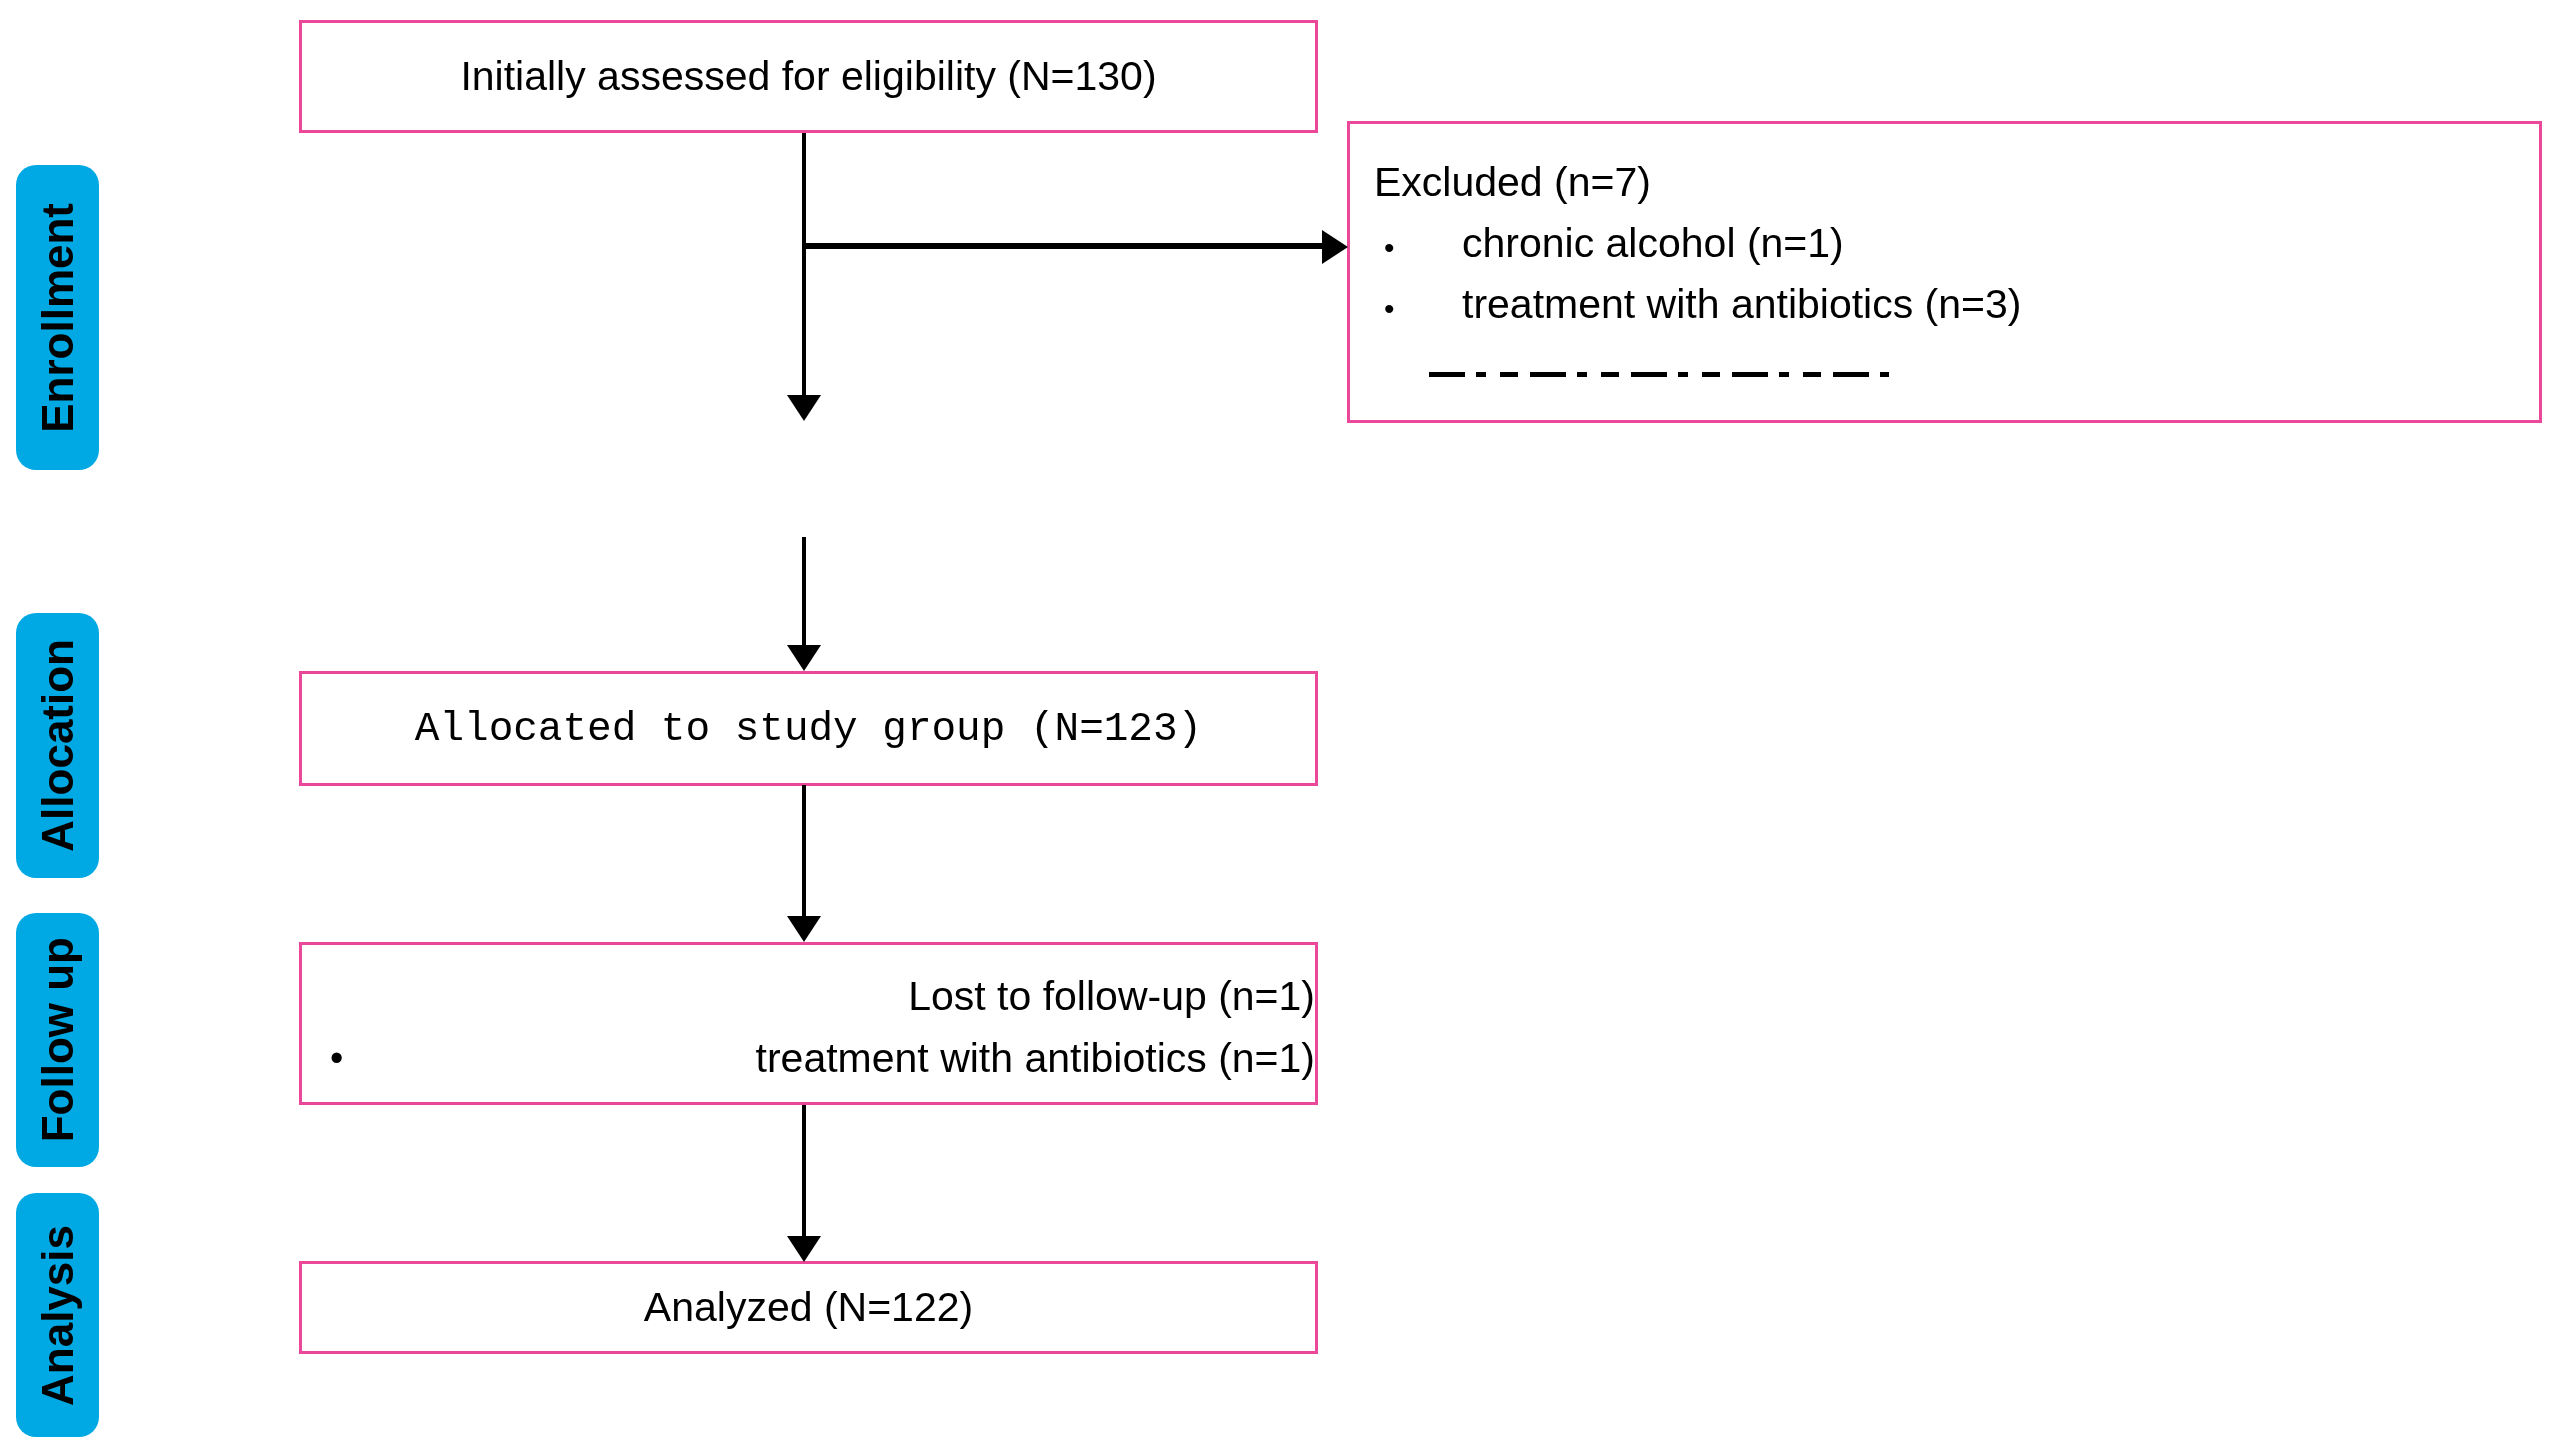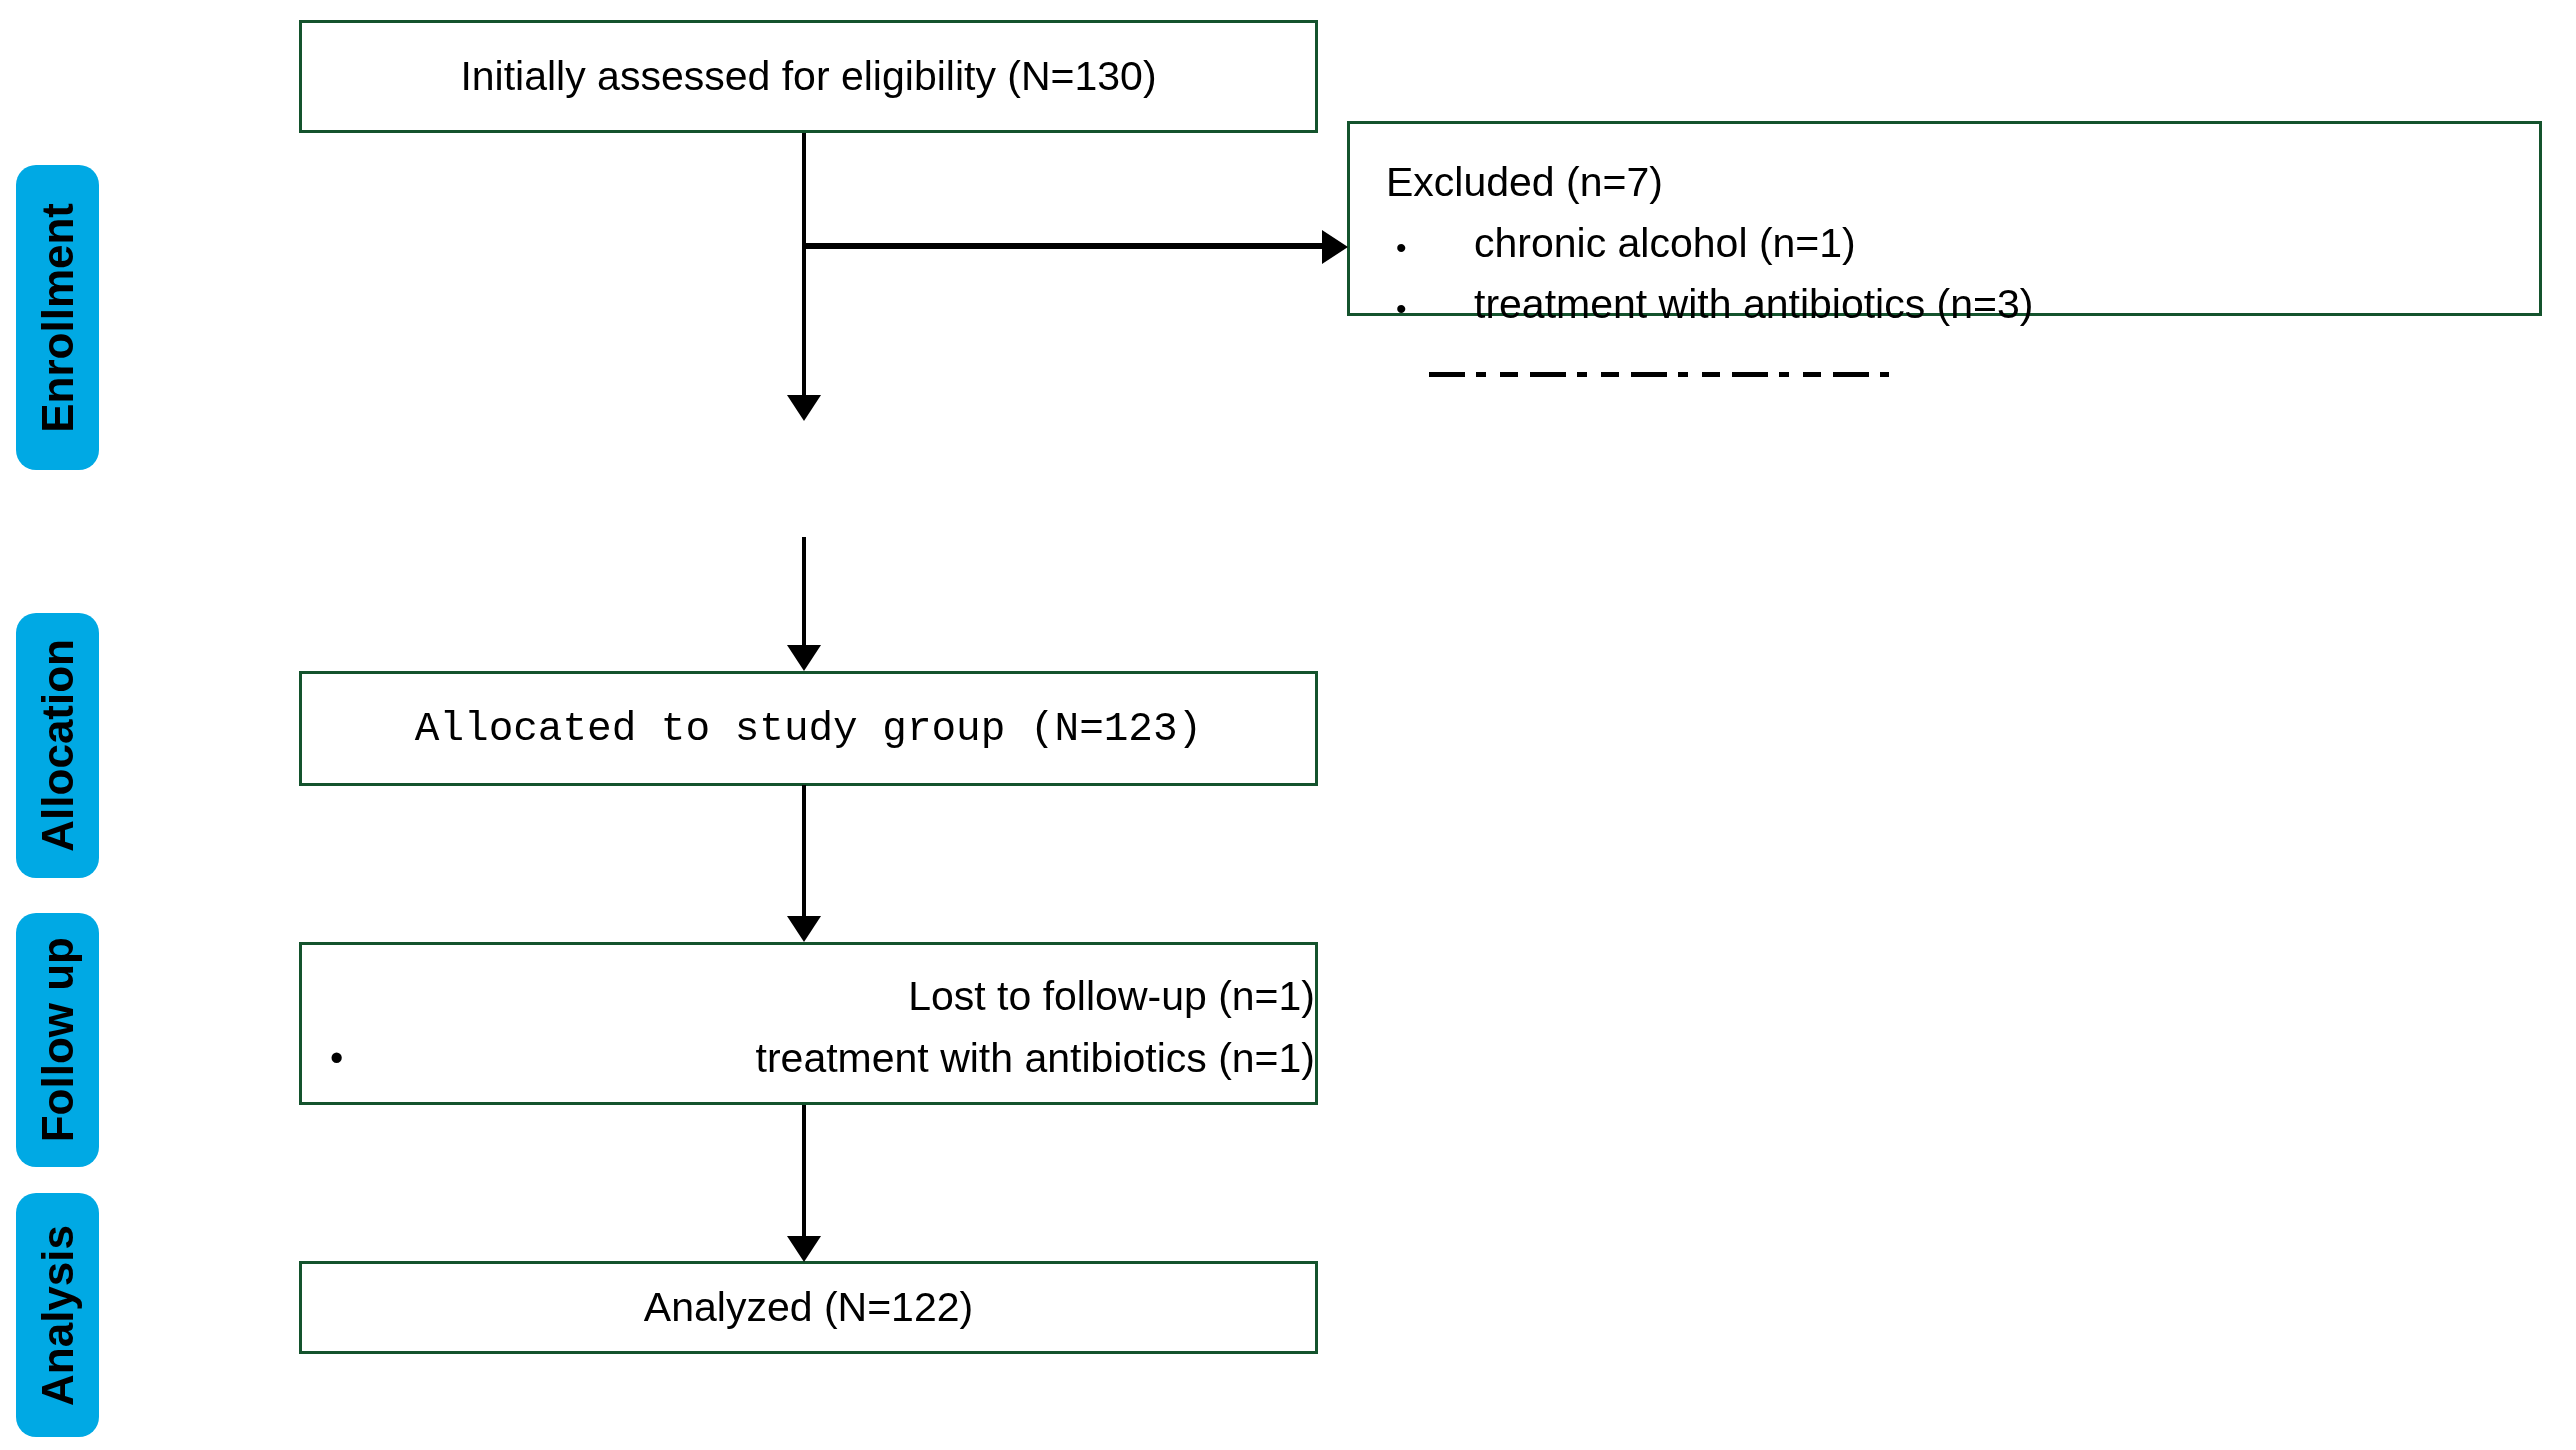--- a/index.html
+++ b/index.html
@@ -28,21 +28,21 @@
     writing-mode: vertical-rl;
     transform: rotate(180deg);
     font-weight: bold;
     font-size: 44px;
     white-space: nowrap;
   }
 
   
   .fbox {
     position: absolute;
-    border: 3px solid #14532d;
+    border: 3px solid #ec4899;
     box-sizing: border-box;
     background: #ffffff;
     font-size: 41px;
   }
   .fbox.center {
     display: flex;
     align-items: center;
     justify-content: center;
     text-align: center;
   }
@@ -108,21 +108,21 @@
     <span class="stage-text">Follow up</span>
   </div>
   <div class="stage" style="top:1193px; height:244px;">
     <span class="stage-text">Analysis</span>
   </div>
 
   <div class="fbox center col-left" style="top:20px; height:113px;">
     <span>Initially assessed for eligibility (N=130)</span>
   </div>
 
-  <div class="fbox" style="left:1347px; top:121px; width:1195px; height:195px;padding-left:12px;">
+  <div class="fbox" style="left:1347px; top:121px; width:1195px; height:302px;">
     <div class="ex-title">Excluded (n=7)</div>
     <div class="ex-item">
       <span class="bullet">•</span>
       <span>chronic alcohol (n=1)</span>
     </div>
     <div class="ex-item">
       <span class="bullet">•</span>
       <span>treatment with antibiotics (n=3)</span>
     </div>
   </div>

